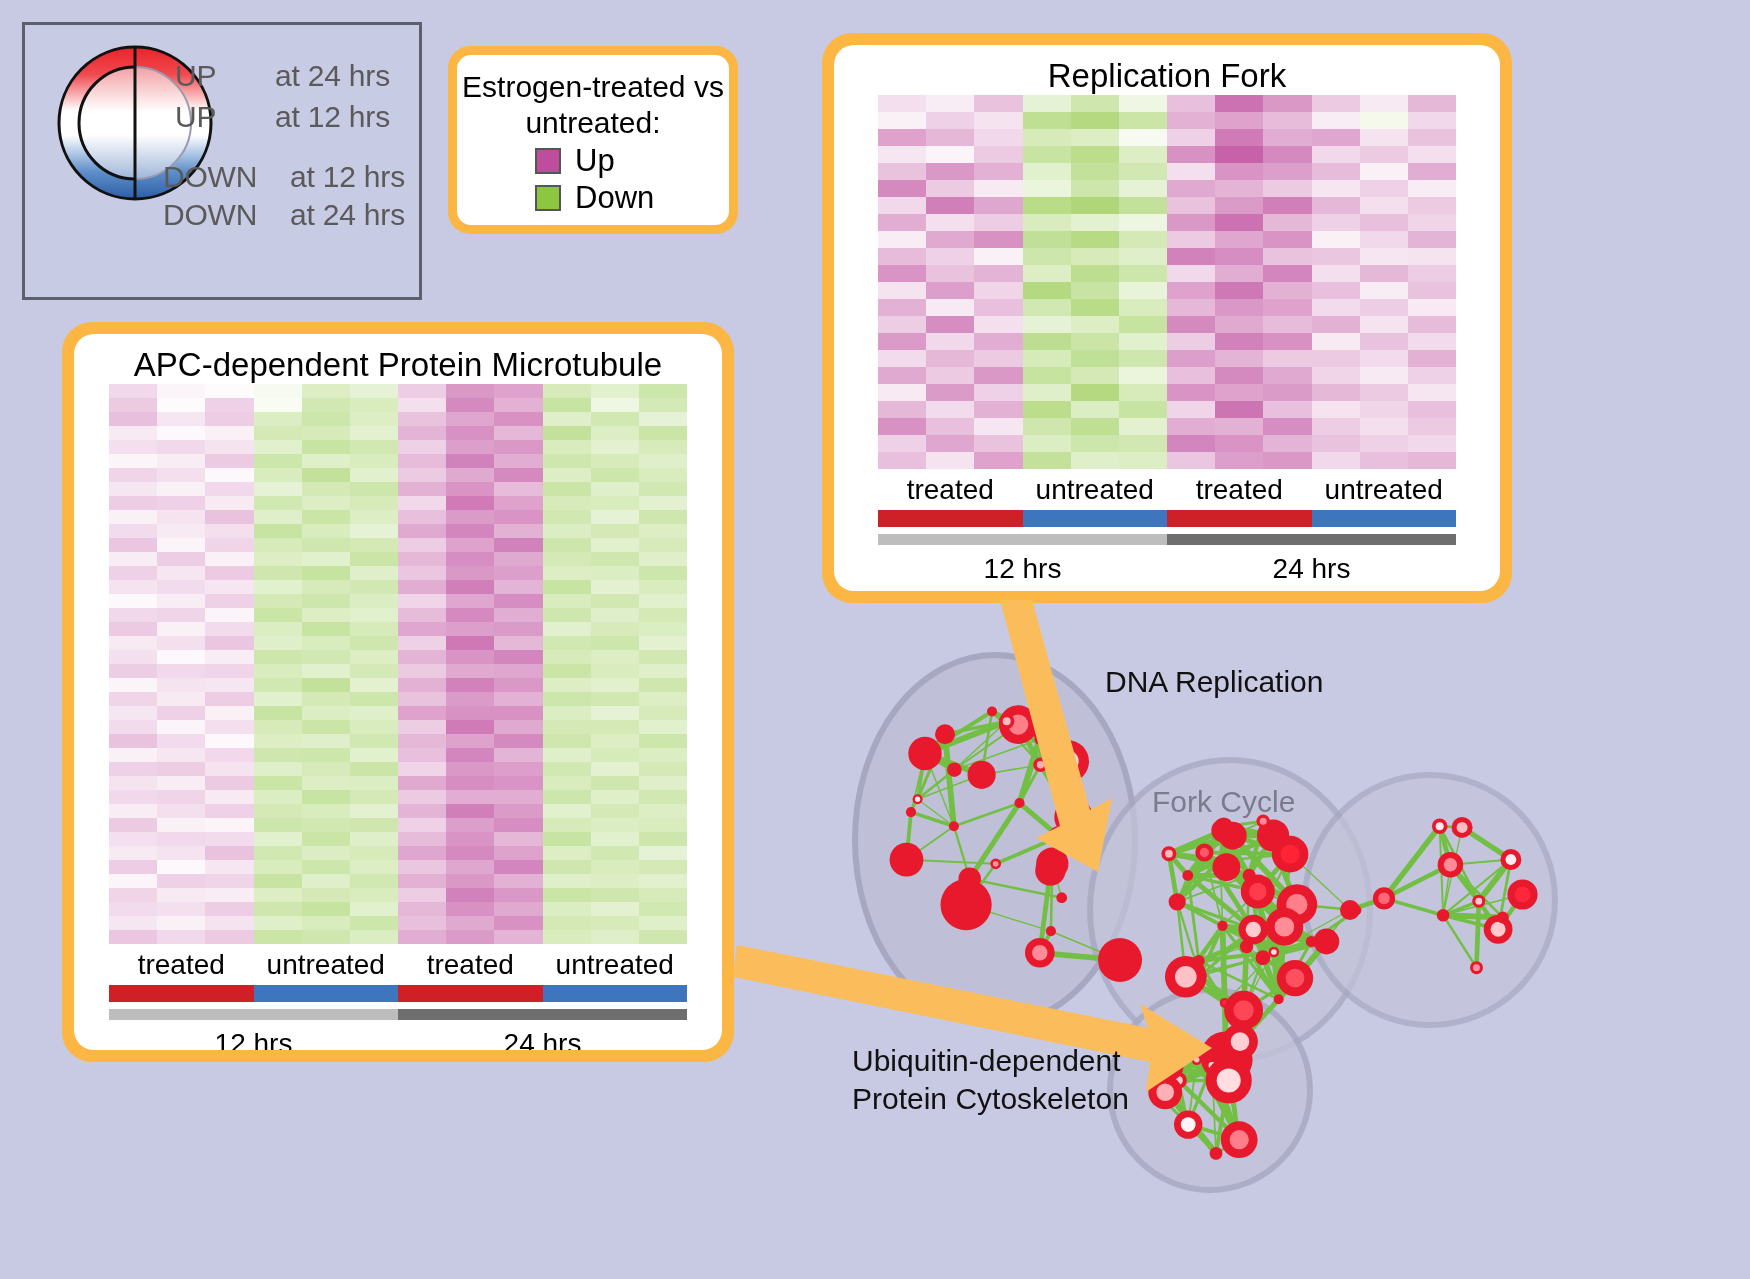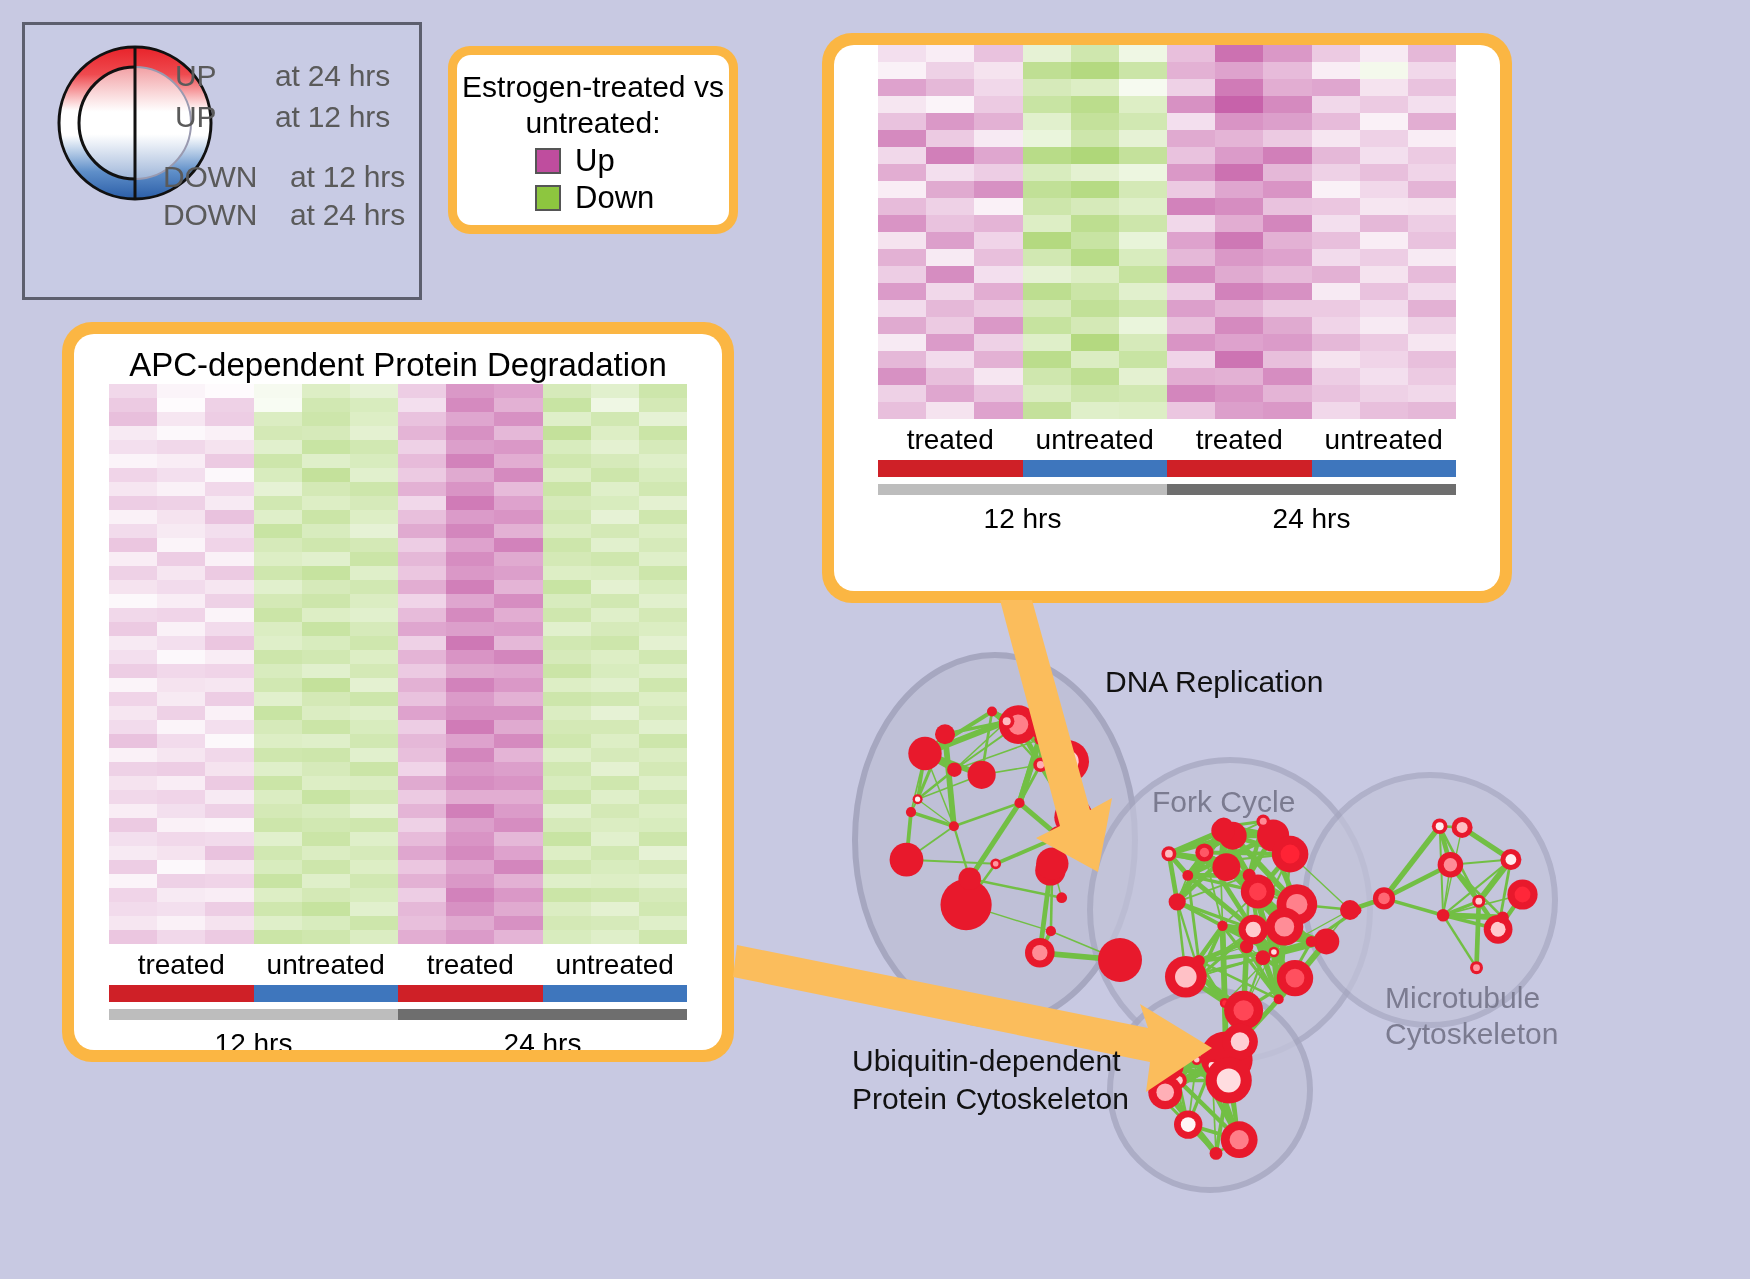--- a/index.html
+++ b/index.html
@@ -118,20 +118,21 @@
       </div>
       <div class="ud-row">
         <span class="ud-sw" id="sw-down" style="background: rgb(141, 198, 63);"></span>
         <span class="ud-lbl">Down</span>
       </div>
     </div>
   </div>
 
   <div class="hm-card" id="repfork-card">
     <div class="hm-inner">
+      <div class="hm-title">Replication Fork</div>
       <div class="hm-grid" id="grid-repfork" style="grid-template-columns: repeat(12, 1fr); width: 578px; height: 374px;">
           <div class="hm-cell" style="background: rgb(243, 223, 238);"></div>
           <div class="hm-cell" style="background: rgb(249, 237, 245);"></div>
           <div class="hm-cell" style="background: rgb(233, 194, 222);"></div>
           <div class="hm-cell" style="background: rgb(230, 242, 213);"></div>
           <div class="hm-cell" style="background: rgb(207, 231, 174);"></div>
           <div class="hm-cell" style="background: rgb(239, 247, 228);"></div>
           <div class="hm-cell" style="background: rgb(232, 191, 220);"></div>
           <div class="hm-cell" style="background: rgb(204, 113, 177);"></div>
           <div class="hm-cell" style="background: rgb(218, 152, 199);"></div>
@@ -409,21 +410,21 @@
         </div>
       <div class="time-labels" id="tlbl-repfork" style="width: 578px;">
           <div>12 hrs</div>
           <div>24 hrs</div>
         </div>
     </div>
   </div>
 
   <div class="hm-card" id="apc-card">
     <div class="hm-inner">
-      <div class="hm-title">APC-dependent Protein Degradation</div>
+      <div class="hm-title">APC-dependent Protein Microtubule</div>
       <div class="hm-grid" id="grid-apc" style="grid-template-columns: repeat(12, 1fr); width: 578px; height: 560px;">
           <div class="hm-cell" style="background: rgb(241, 216, 234);"></div>
           <div class="hm-cell" style="background: rgb(251, 244, 249);"></div>
           <div class="hm-cell" style="background: rgb(254, 251, 253);"></div>
           <div class="hm-cell" style="background: rgb(246, 250, 240);"></div>
           <div class="hm-cell" style="background: rgb(221, 238, 197);"></div>
           <div class="hm-cell" style="background: rgb(230, 242, 213);"></div>
           <div class="hm-cell" style="background: rgb(237, 205, 228);"></div>
           <div class="hm-cell" style="background: rgb(218, 152, 199);"></div>
           <div class="hm-cell" style="background: rgb(222, 162, 205);"></div>
@@ -1362,18 +1363,16 @@
     </g>
   </svg>
 
   <svg style="position:absolute;left:0;top:0;width:1750px;height:1279px;pointer-events:none" viewBox="0 0 1750 1279">
     <polygon points="1000,600 1032,600 1090,810 1112,798 1098,872 1036,838 1060,826" fill="#fbbd5c"></polygon>
     <polygon points="737,945 1148,1028 1140,1004 1212,1048 1146,1092 1150,1062 733,977" fill="#fbbd5c"></polygon>
   </svg>
 
   <div class="net-label" id="lbl-dna">DNA Replication</div>
   <div class="net-label" id="lbl-cc">Fork Cycle</div>
-  <div class="net-label" id="lbl-mt">Microtubule
-Cytoskeleton</div>
   <div class="net-label" id="lbl-ubq">Ubiquitin-dependent
 Protein Cytoskeleton</div>
 
 </div>
 
 </body></html>

